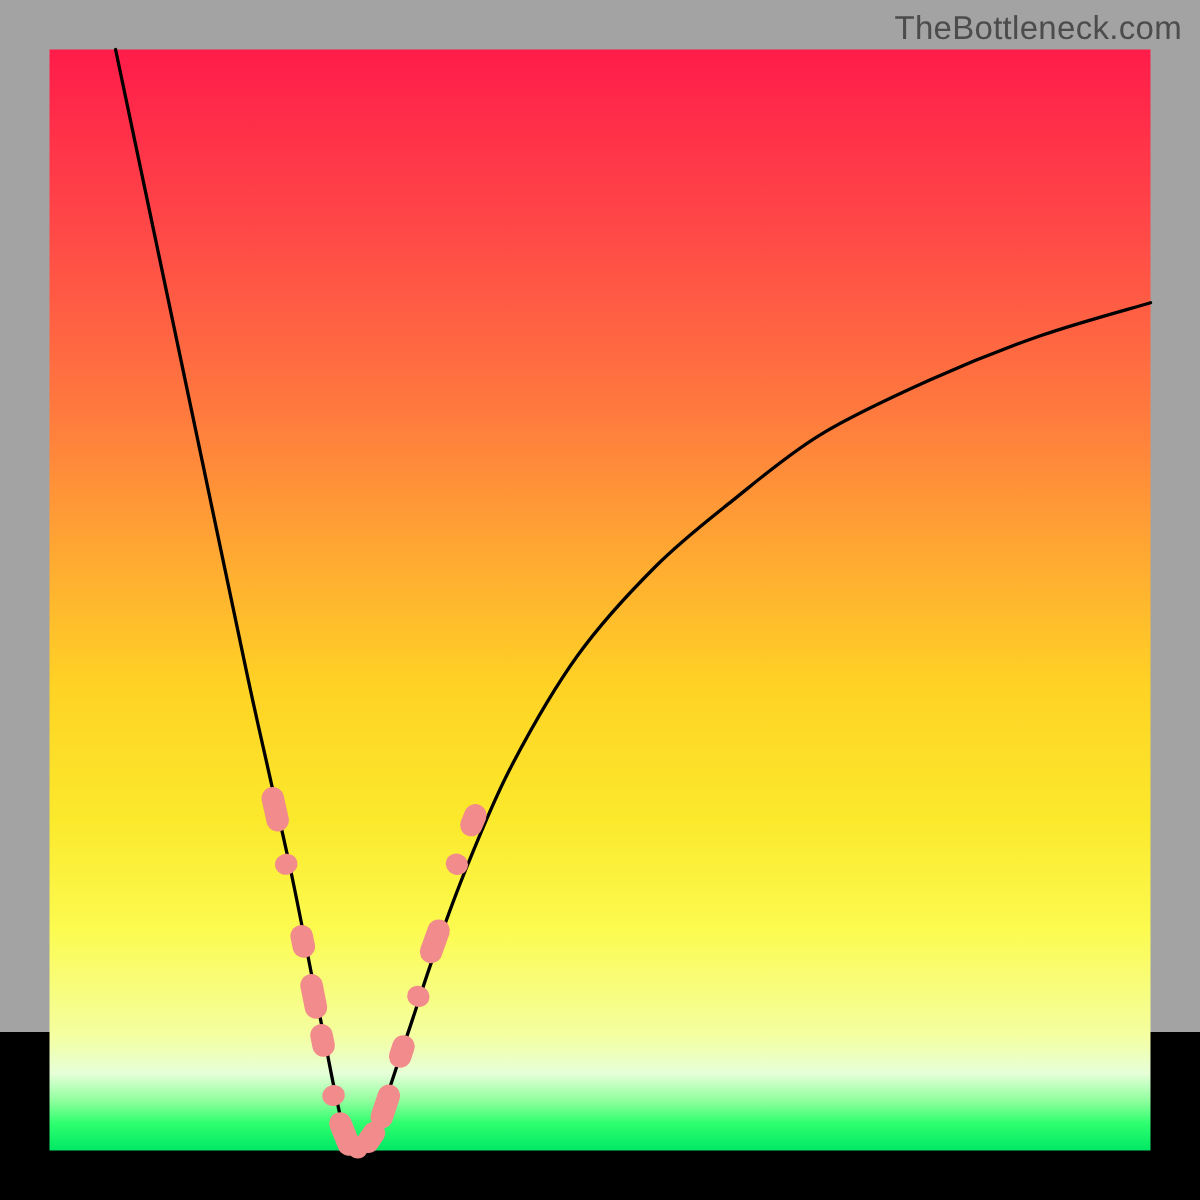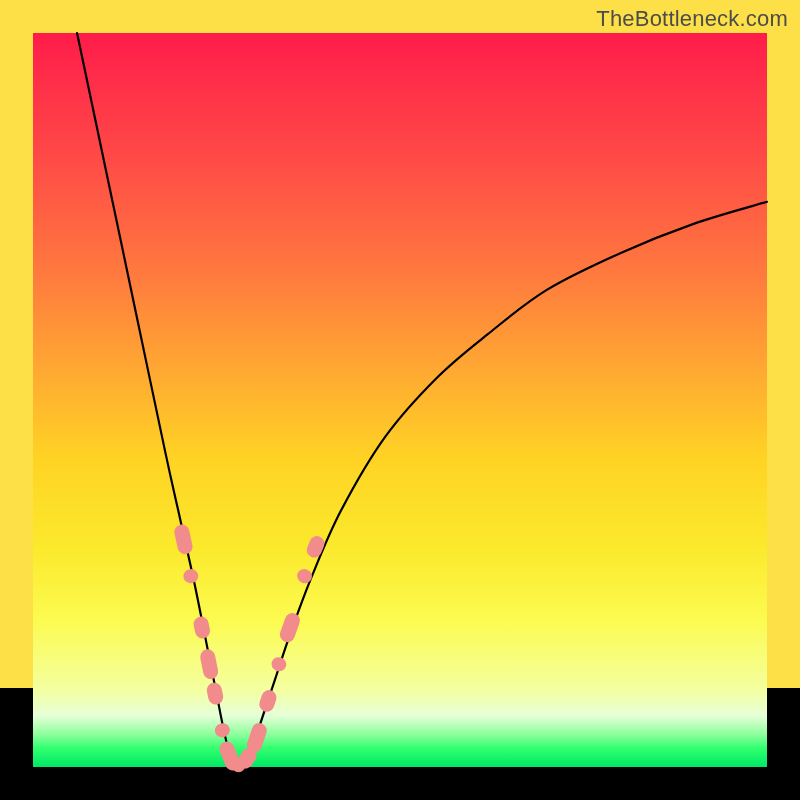--- a/index.html
+++ b/index.html
@@ -8,21 +8,21 @@
     width: 800px;
     height: 800px;
     overflow: hidden;
     background: #000;
     font-family: Arial, Helvetica, sans-serif;
   }
   .frame {
     position: relative;
     width: 800px;
     height: 688px;
-    background: #fde047;
+    background: #a3a3a3;
   }
   .plot-area {
     position: absolute;
     left: 33px;
     top: 33px;
     width: 734px;
     height: 734px;
     background: linear-gradient(to bottom,
       #ff1c4a 0%,
       #ff4a47 17%,

